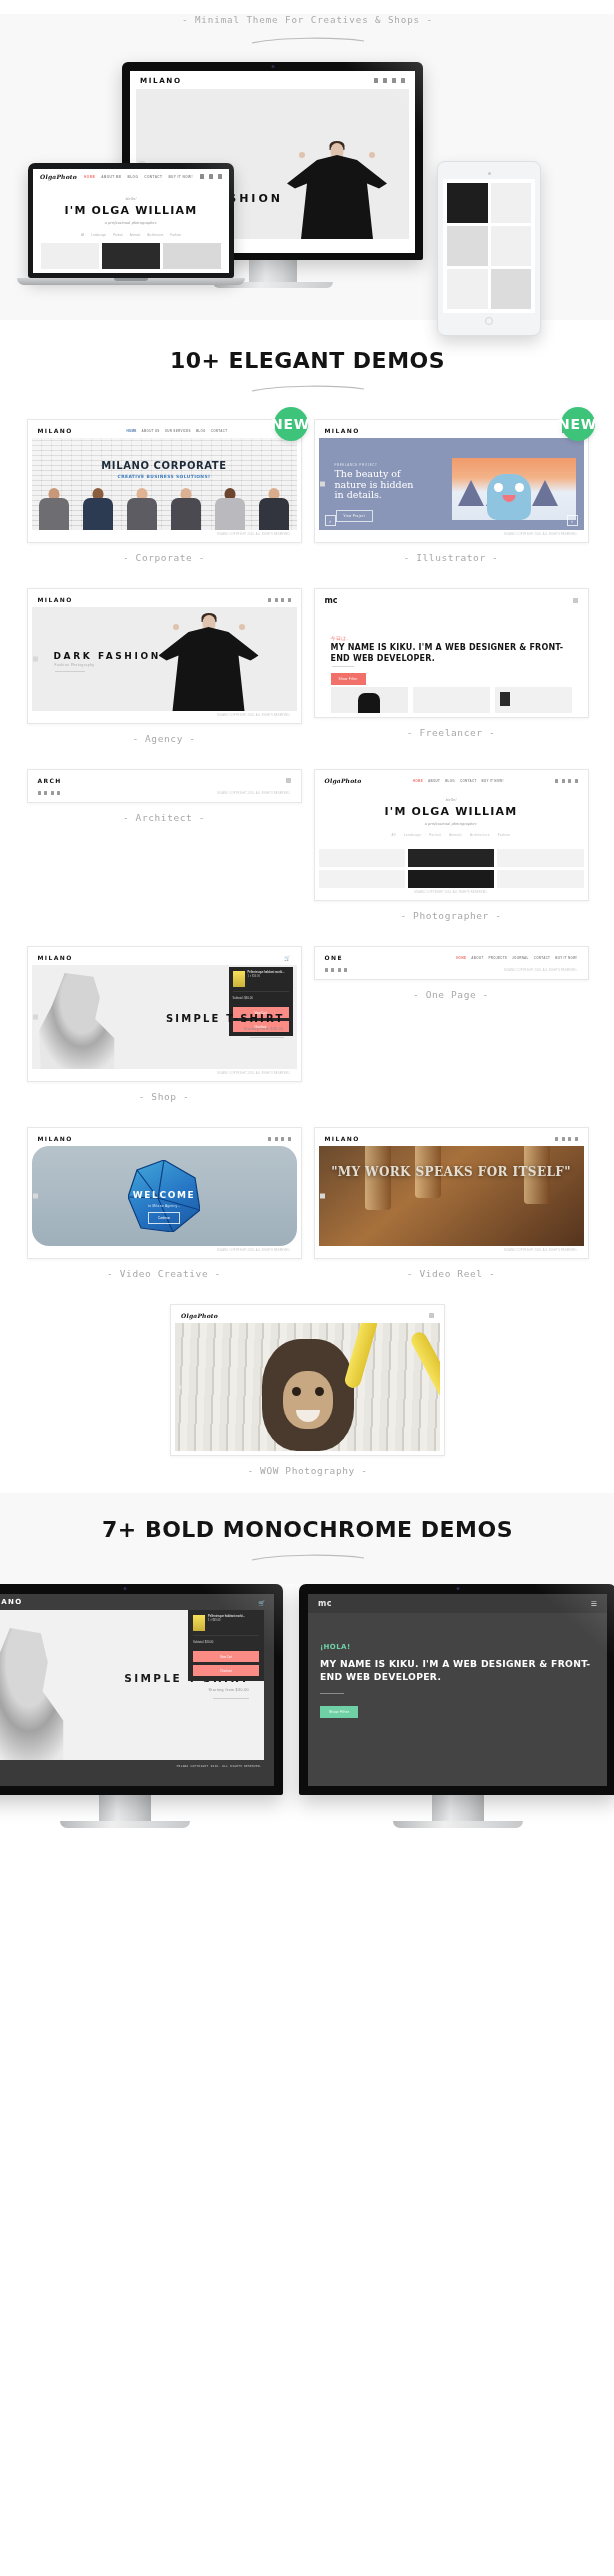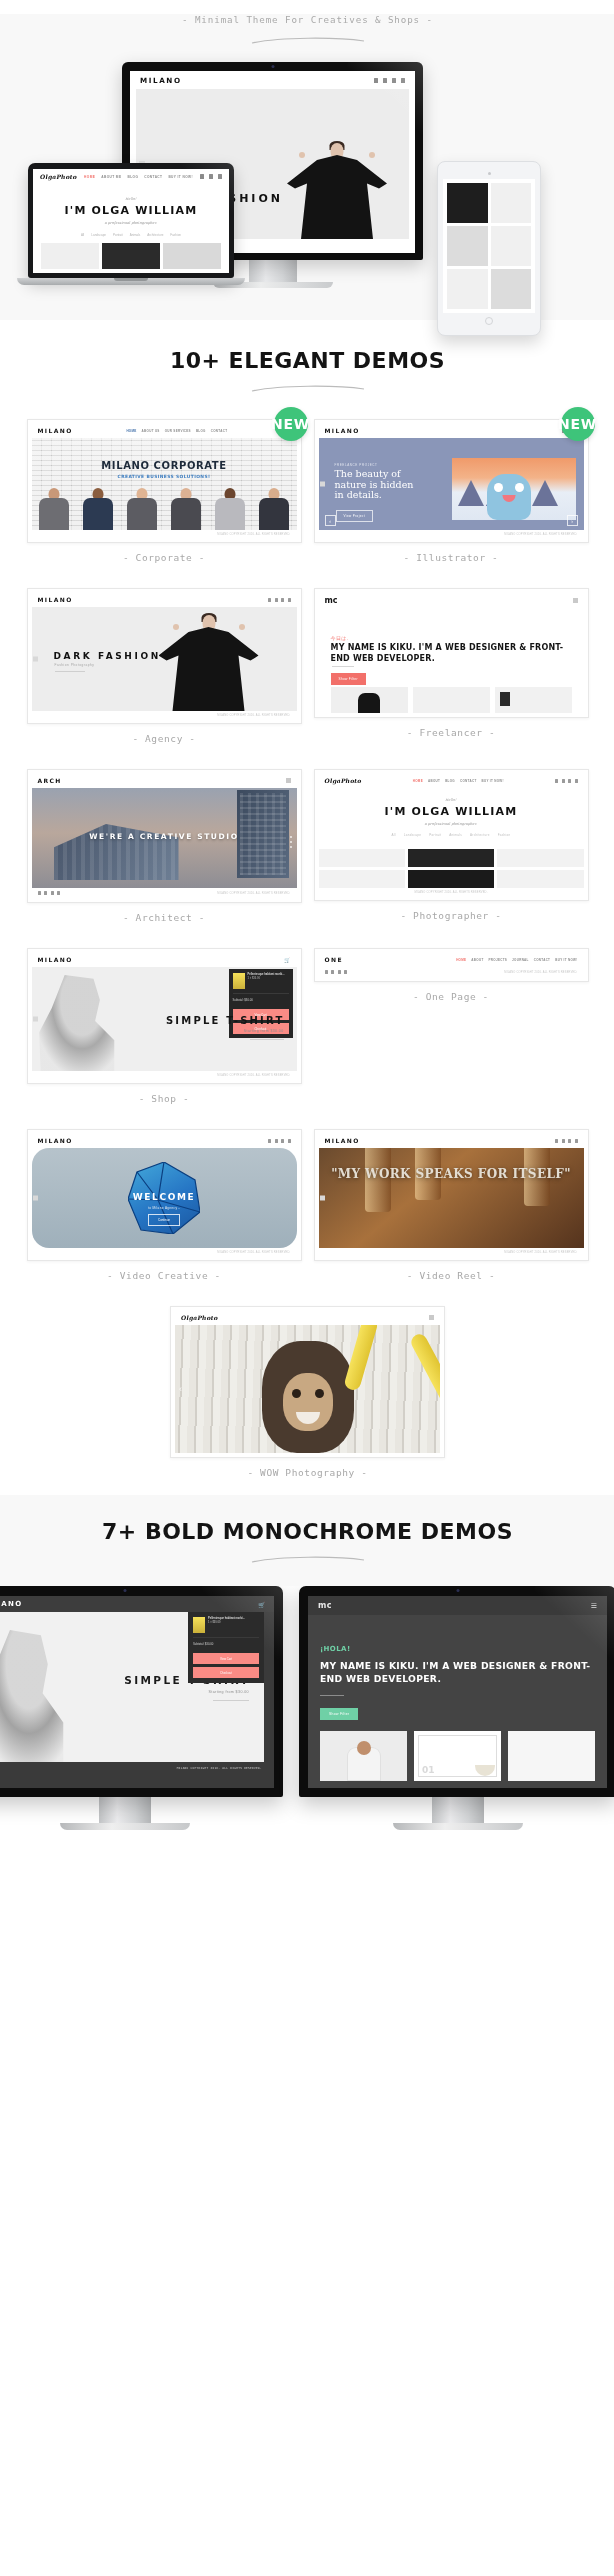--- a/index.html
+++ b/index.html
@@ -556,32 +556,20 @@
       </div>
 
       <div class="row">
 
         <div class="card-wrap">
           <div class="browser">
             <div class="bhead">
               <span class="blogo">ARCH</span>
               <span class="side-dot" style="position:static;transform:none;width:5px;height:5px;background:#c9c9c9"></span>
             </div>
-            <div class="bbody">
-              <div class="arch">
-                <div class="bldg1"></div>
-                <div class="bldg2"></div>
-                <div class="arch-t">WE'RE A CREATIVE STUDIO</div>
-                <div class="arch-dots">
-                    <span></span>
-                    <span></span>
-                    <span></span>
-                  </div>
-              </div>
-            </div>
             <div style="display:flex;justify-content:space-between;align-items:center">
               <span class="bsoc" style="padding:3px 6px">
                 <i></i>
                 <i></i>
                 <i></i>
                 <i></i>
               </span>
               <span class="bfoot">MILANO COPYRIGHT 2016. ALL RIGHTS RESERVED.</span>
             </div>
           </div>
@@ -834,32 +822,20 @@
           <div class="mm-screen" style="background:#444">
             <div class="mk-head">
               <span class="mk-logo">mc</span>
               <span style="color:#ddd;font-size:7px">☰</span>
             </div>
             <div class="mk-inner">
               <div class="mk-hola">¡HOLA!</div>
               <div class="mk-h">MY NAME IS KIKU. I'M A WEB DESIGNER &amp; FRONT-END WEB DEVELOPER.</div>
               <div class="mk-r"></div>
               <div class="mk-btn">Show Filter</div>
-              <div class="mk-grid">
-                <div class="mk-c">
-                  <span style="position:absolute;left:50%;bottom:0;transform:translateX(-50%);width:34px;height:34px;background:#f4f4f4;border-radius:9px 9px 0 0;box-shadow:inset 0 0 0 1px #e0e0e0"></span>
-                  <span style="position:absolute;left:50%;bottom:26px;transform:translateX(-50%);width:14px;height:14px;border-radius:50%;background:#c08f6c"></span>
-                </div>
-                <div class="mk-c" style="background:#fff">
-                  <span style="position:absolute;left:4px;top:4px;right:4px;bottom:4px;border:1px solid #ddd"></span>
-                  <span style="position:absolute;left:8px;bottom:6px;font-family:'DejaVu Sans',sans-serif;font-weight:700;font-size:9px;color:#d9d9d9">01</span>
-                  <span style="position:absolute;right:6px;bottom:5px;width:20px;height:11px;border-radius:0 0 12px 12px;background:#e8e3d5"></span>
-                </div>
-                <div class="mk-c" style="background:#f6f6f6"></div>
-              </div>
             </div>
           </div>
         </div>
         <div class="mm-neck"></div>
         <div class="mm-foot"></div>
       </div>
 
     </div>
   </section>
 

